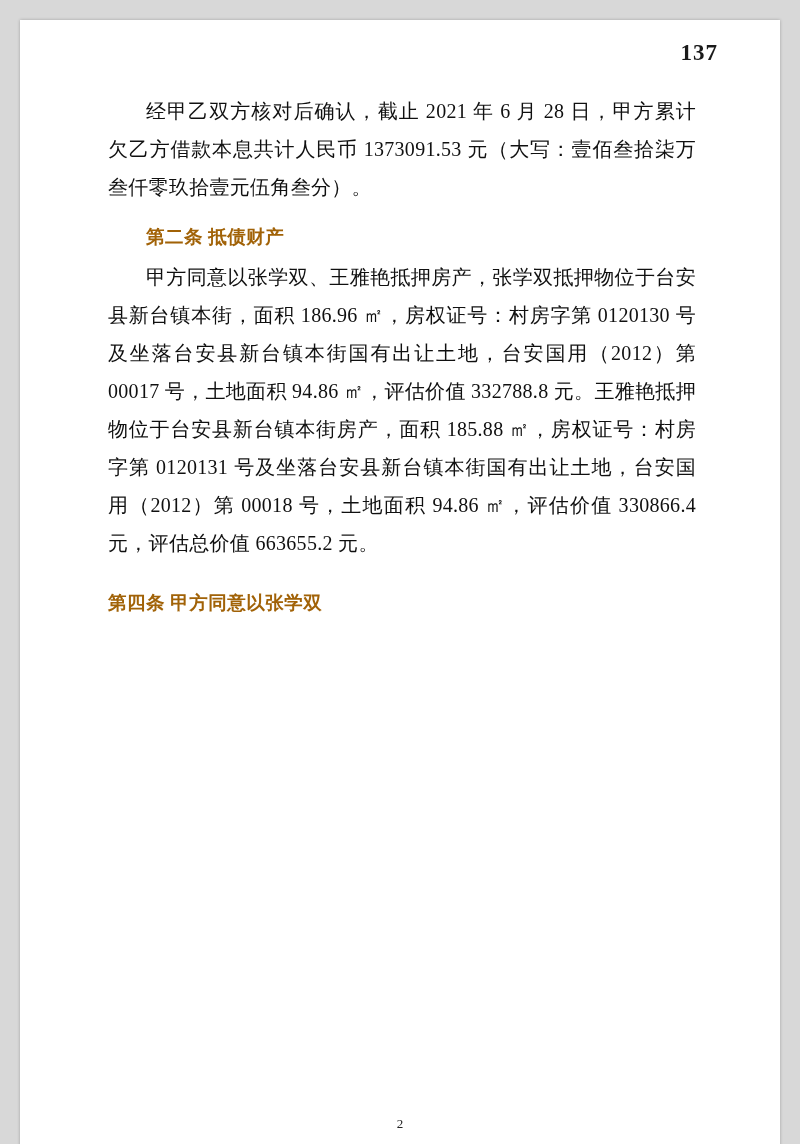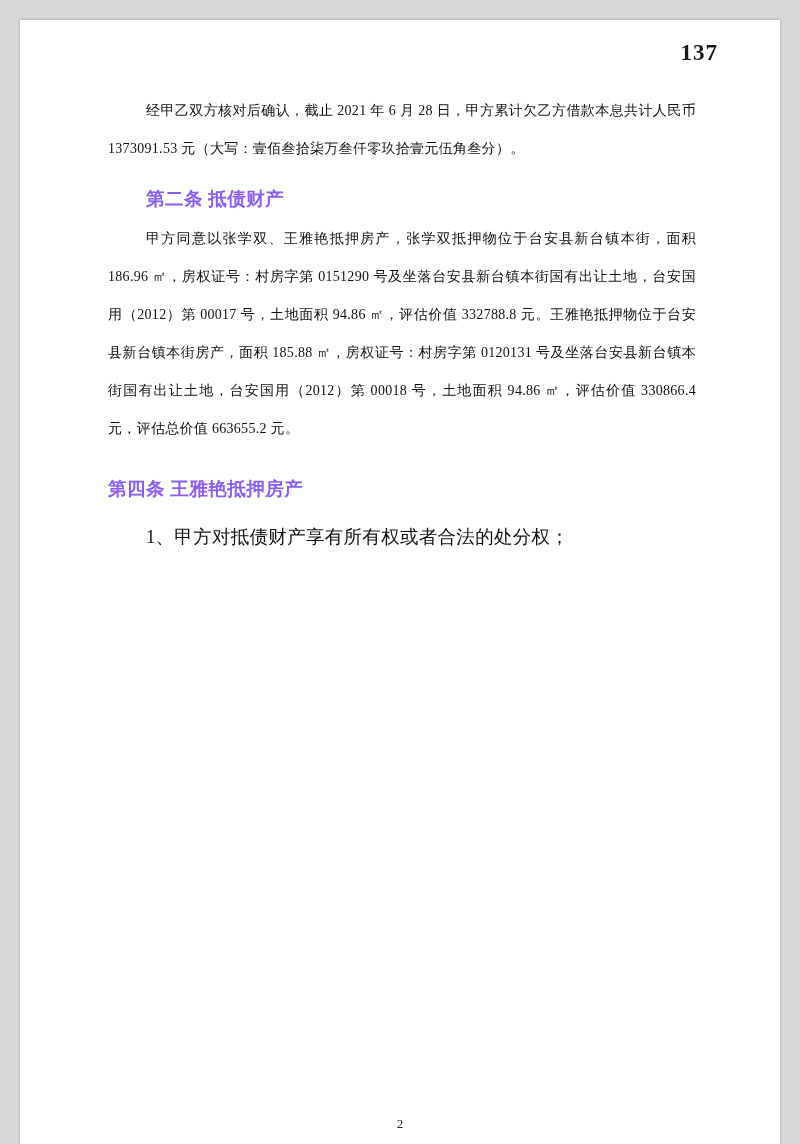--- a/index.html
+++ b/index.html
@@ -33,38 +33,38 @@
     right: 62px;
     top: 20px;
     font-family: "Liberation Serif", "DejaVu Serif", serif;
     font-size: 23px;
     font-weight: 700;
     color: #1a1a1a;
     letter-spacing: 1px;
   }
   p.body-text {
     margin: 0 0 2px 0;
-    font-size: 14px;
+    font-size: 20px;
     line-height: 38px;
     color: #101010;
     text-align: justify;
     text-justify: inter-ideograph;
     letter-spacing: 0.3px;
     font-family: "Liberation Serif", "DejaVu Serif", serif;
     font-weight: 500;
   }
   p.indent {
     text-indent: 38px;
   }
   p.heading {
     margin: 12px 0 2px 0;
     font-size: 18.5px;
     line-height: 38px;
     font-weight: 700;
-    color: #8b5cf6;
+    color: #a16207;
     letter-spacing: 0.5px;
   }
   p.heading.indent {
     text-indent: 38px;
   }
   p.list-item {
     margin: 0;
     font-size: 18.5px;
     line-height: 38px;
     color: #101010;
@@ -89,32 +89,31 @@
 <div class="page">
 
   <div class="corner-number">137</div>
 
   <div class="page-inner">
 
     <p class="body-text indent">经甲乙双方核对后确认，截止 2021 年 6 月 28 日，甲方累计欠乙方借款本息共计人民币 1373091.53 元（大写：壹佰叁拾柒万叁仟零玖拾壹元伍角叁分）。</p>
 
     <p class="heading indent">第二条  抵债财产</p>
 
-    <p class="body-text indent">甲方同意以张学双、王雅艳抵押房产，张学双抵押物位于台安县新台镇本街，面积 186.96 ㎡，房权证号：村房字第 0151290 号及坐落台安县新台镇本街国有出让土地，台安国用（2012）第 00017 号，土地面积 94.86 ㎡，评估价值 332788.8 元。王雅艳抵押物位于台安县新台镇本街房产，面积 185.88 ㎡，房权证号：村房字第 0120131 号及坐落台安县新台镇本街国有出让土地，台安国用（2012）第 00018 号，土地面积 94.86 ㎡，评估价值 330866.4 元，评估总价值 663655.2 元。</p>
+    <p class="body-text indent">甲方同意以张学双、王雅艳抵押房产，张学双抵押物位于台安县新台镇本街，面积 186.96 ㎡，房权证号：村房字第 0120130 号及坐落台安县新台镇本街国有出让土地，台安国用（2012）第 00017 号，土地面积 94.86 ㎡，评估价值 332788.8 元。王雅艳抵押物位于台安县新台镇本街房产，面积 185.88 ㎡，房权证号：村房字第 0120131 号及坐落台安县新台镇本街国有出让土地，台安国用（2012）第 00018 号，土地面积 94.86 ㎡，评估价值 330866.4 元，评估总价值 663655.2 元。</p>
 
     <div class="gap-small"></div>
 
 
 
 
-    <p class="heading">第四条   王雅艳抵押房产</p>
+    <p class="heading">第四条   甲方同意以张学双</p>
 
     <div class="gap-small"></div>
 
-    <p class="list-item">1、甲方对抵债财产享有所有权或者合法的处分权；</p>
 
     <div class="gap-small"></div>
 
 
   </div>
 
   <div class="footer-page-number">2</div>
 
 </div>
 

